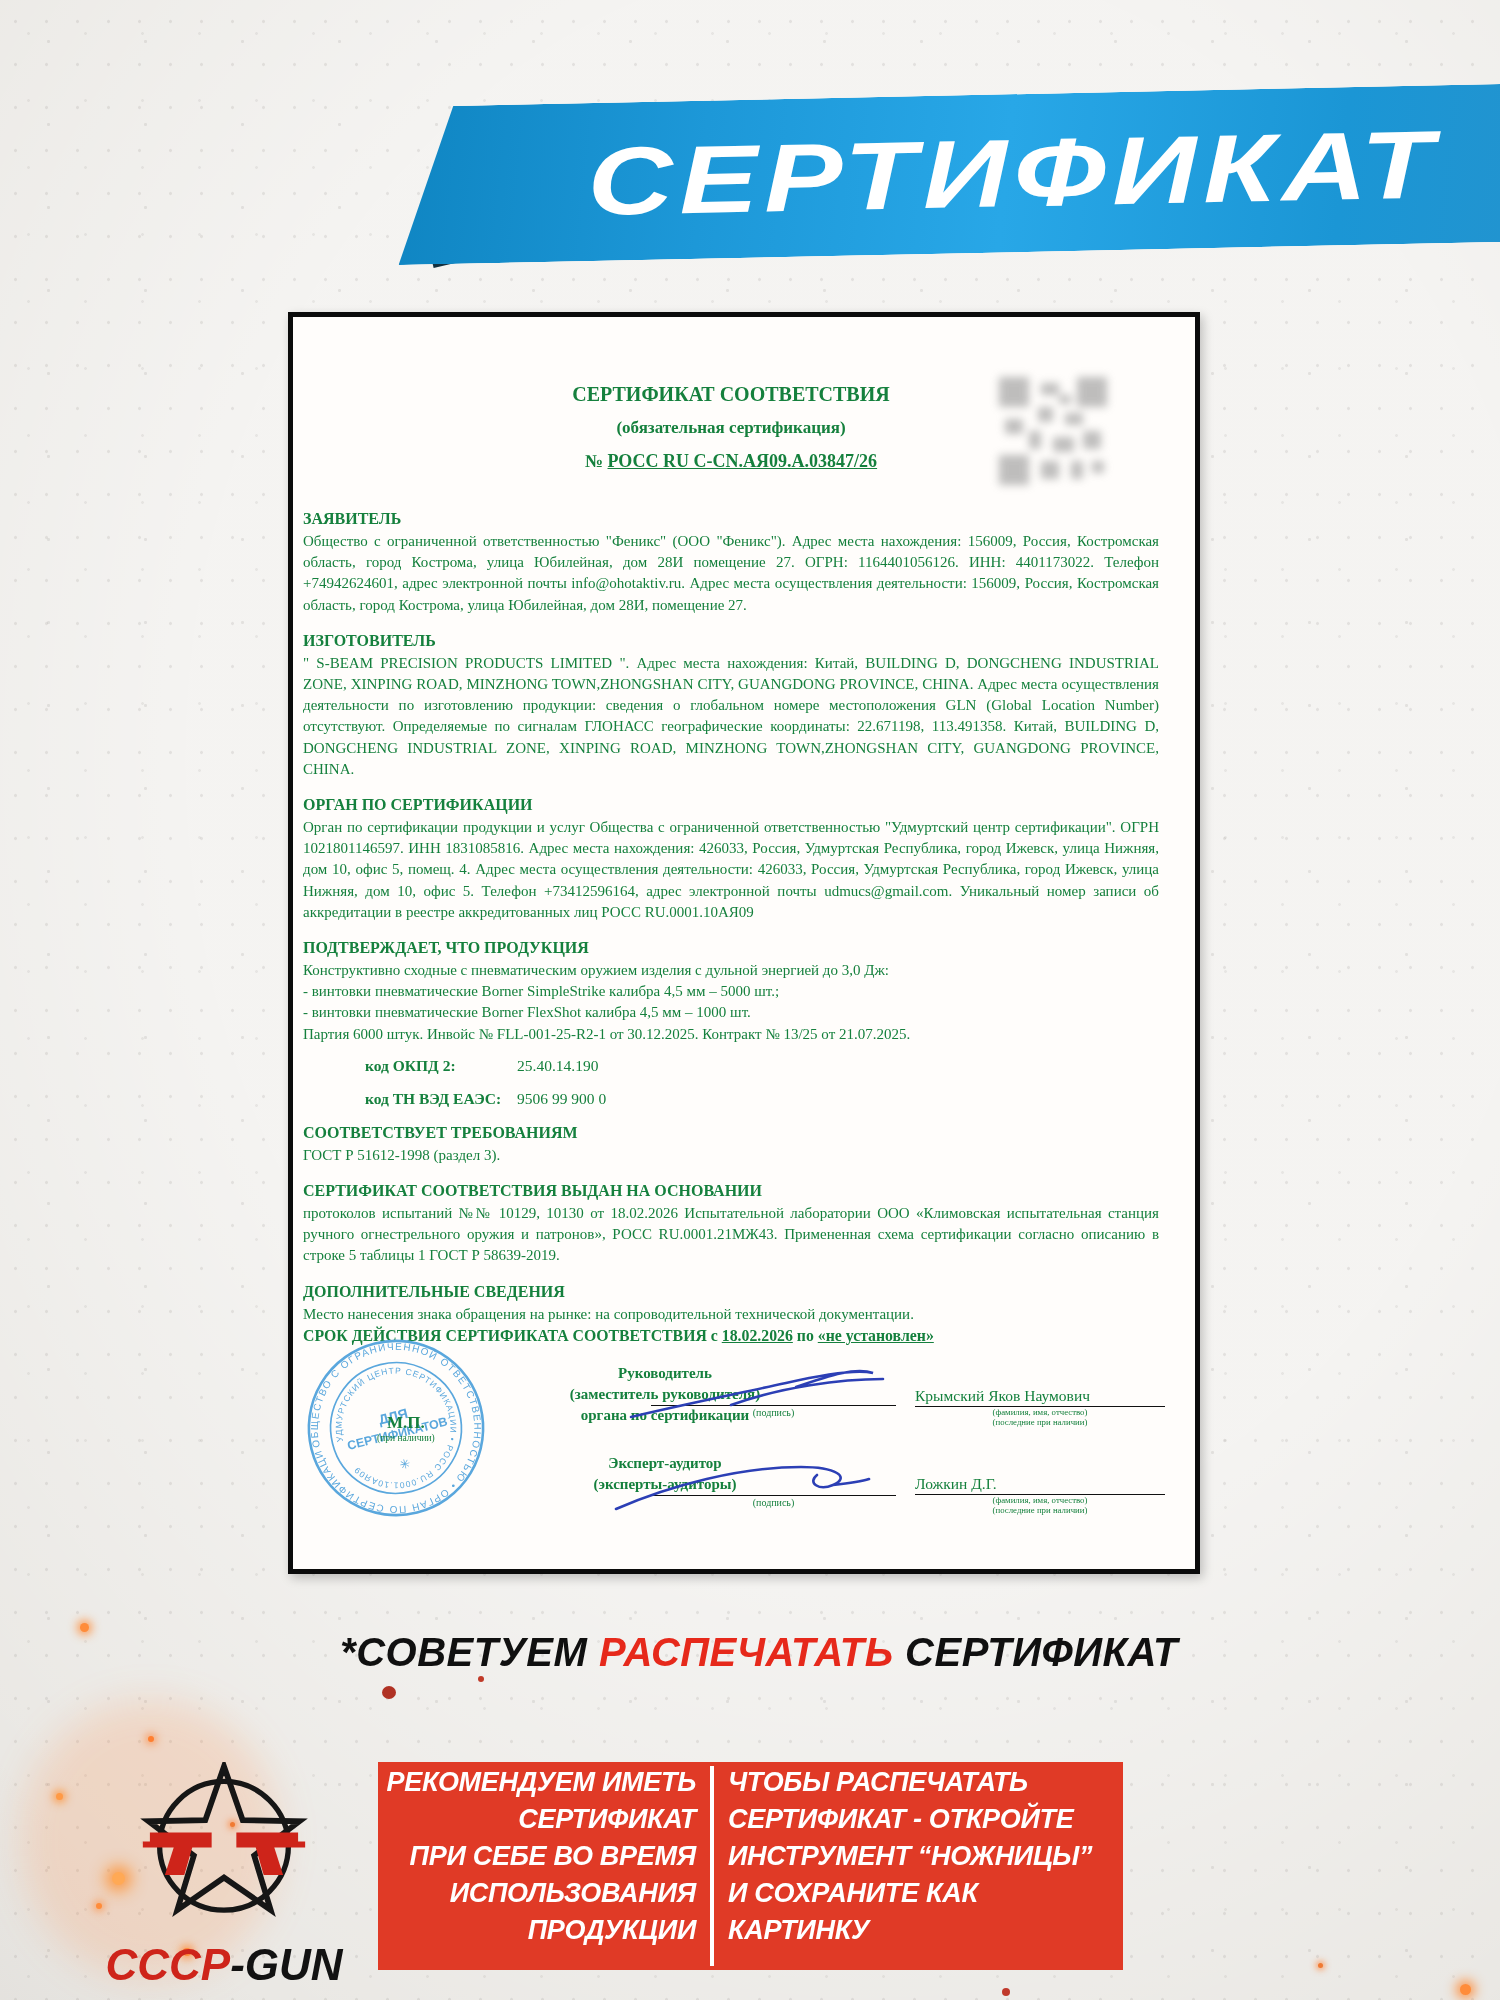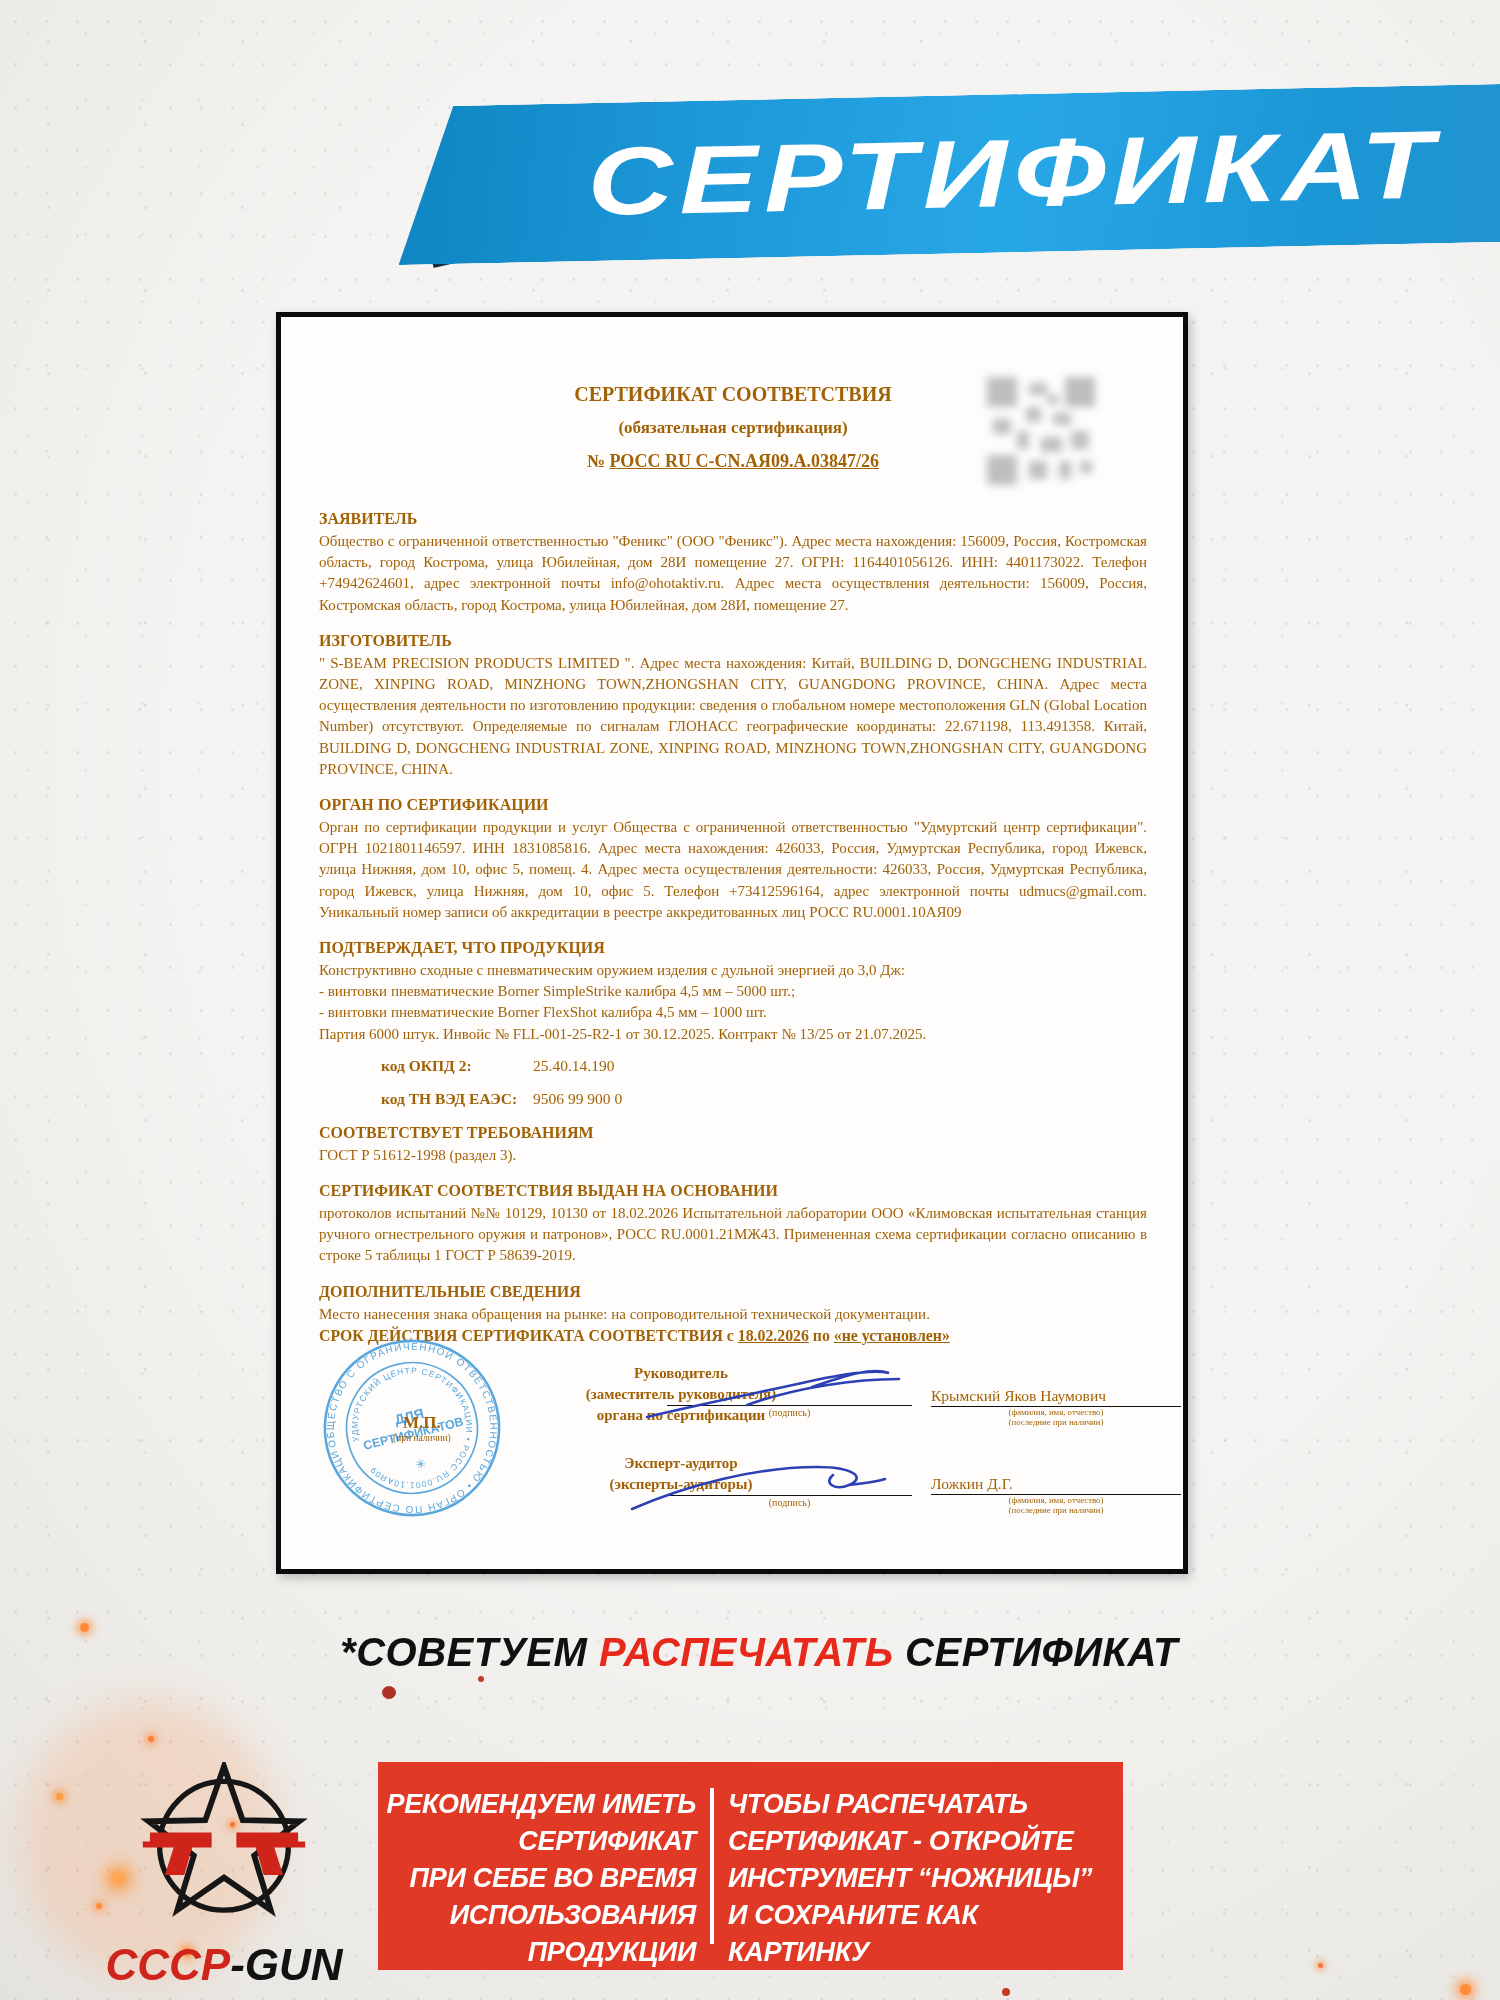--- a/index.html
+++ b/index.html
@@ -16,24 +16,24 @@
   .ribbon-fold{position:absolute;left:430px;top:236px;width:56px;height:26px;background:#13303f;transform:rotate(-13deg);}
   .ribbon{position:absolute;left:395px;top:84px;width:1105px;height:158px;z-index:2;
     background:linear-gradient(97deg,#0f85c2 0%,#1d98d8 28%,#28a7e7 55%,#1b96d5 85%,#2194d0 100%);
     clip-path:polygon(58px 0,100% 0,100% 100%,0 100%);
     transform:rotate(-1.2deg);transform-origin:100% 0;
     display:flex;align-items:center;justify-content:flex-end;}
   .ribbon-text{display:inline-block;color:#fff;font-weight:700;font-style:italic;
     font-size:96px;letter-spacing:5px;transform:scaleX(1.23);transform-origin:100% 50%;
     margin-right:62px;white-space:nowrap;}
   
-  .paper{position:absolute;left:276px;top:312px;width:912px;height:1262px;box-sizing:border-box;
+  .paper{position:absolute;left:288px;top:312px;width:912px;height:1262px;box-sizing:border-box;
     background:#fffdfb;border:5px solid #0b0b0b;box-shadow:3px 4px 10px rgba(0,0,0,.22);
-    padding:0 36px 0 38px;overflow:hidden;z-index:3;
-    font-family:"Liberation Serif","DejaVu Serif",serif;color:#a16207;}
+    padding:0 36px 0 10px;overflow:hidden;z-index:3;
+    font-family:"Liberation Serif","DejaVu Serif",serif;color:#15803d;}
   .qr{position:absolute;left:700px;top:54px;width:120px;height:120px;}
   .qr svg{filter:blur(4px);opacity:.55;}
   .doc-head{margin-top:64px;text-align:center;}
   .doc-title{font-size:20px;font-weight:bold;line-height:26px;}
   .doc-sub{font-size:17px;font-weight:bold;line-height:26px;margin-top:8px;}
   .doc-num{font-size:18px;font-weight:bold;line-height:26px;margin-top:7px;}
   .u{text-decoration:underline;}
   .sec{margin-top:14px;}
   .sec h3{font-size:16px;font-weight:bold;margin:12px 0 2px 0;line-height:21px;}
   .p{font-size:15px;line-height:21.2px;text-align:justify;margin:0;}
@@ -65,21 +65,21 @@
   
   .advice{position:absolute;left:9px;top:1630px;width:100%;text-align:center;z-index:2;
     font-weight:700;font-style:italic;font-size:40px;color:#101010;letter-spacing:.5px;}
   .advice .hl{color:#e6291b;}
   
   .logo{position:absolute;left:98px;top:1762px;width:252px;text-align:center;z-index:2;}
   .brand{font-weight:700;font-style:italic;font-size:44px;letter-spacing:0px;margin-top:2px;white-space:nowrap;}
   .brand .red{color:#ce241a;}
   .brand .blk{color:#121212;}
   .panel{position:absolute;left:378px;top:1762px;width:745px;height:208px;background:#e03a26;z-index:2;
-    display:flex;box-sizing:border-box;padding:24px 0;}
+    display:flex;box-sizing:border-box;padding:2px 0;}
   .panel .col{font-weight:700;font-style:italic;font-size:27px;line-height:37px;color:#fff;letter-spacing:-.3px;white-space:nowrap;}
   .panel .col-l{width:332px;text-align:right;padding-right:14px;box-sizing:border-box;}
   .panel .divider{width:4px;background:#fff;margin:2px 0;}
   .panel .col-r{flex:1;text-align:left;padding-left:14px;}
   
   .spark{position:absolute;border-radius:50%;z-index:1;}
   .glow{position:absolute;border-radius:50%;z-index:1;filter:blur(18px);}
 </style>
 </head>
 <body>

